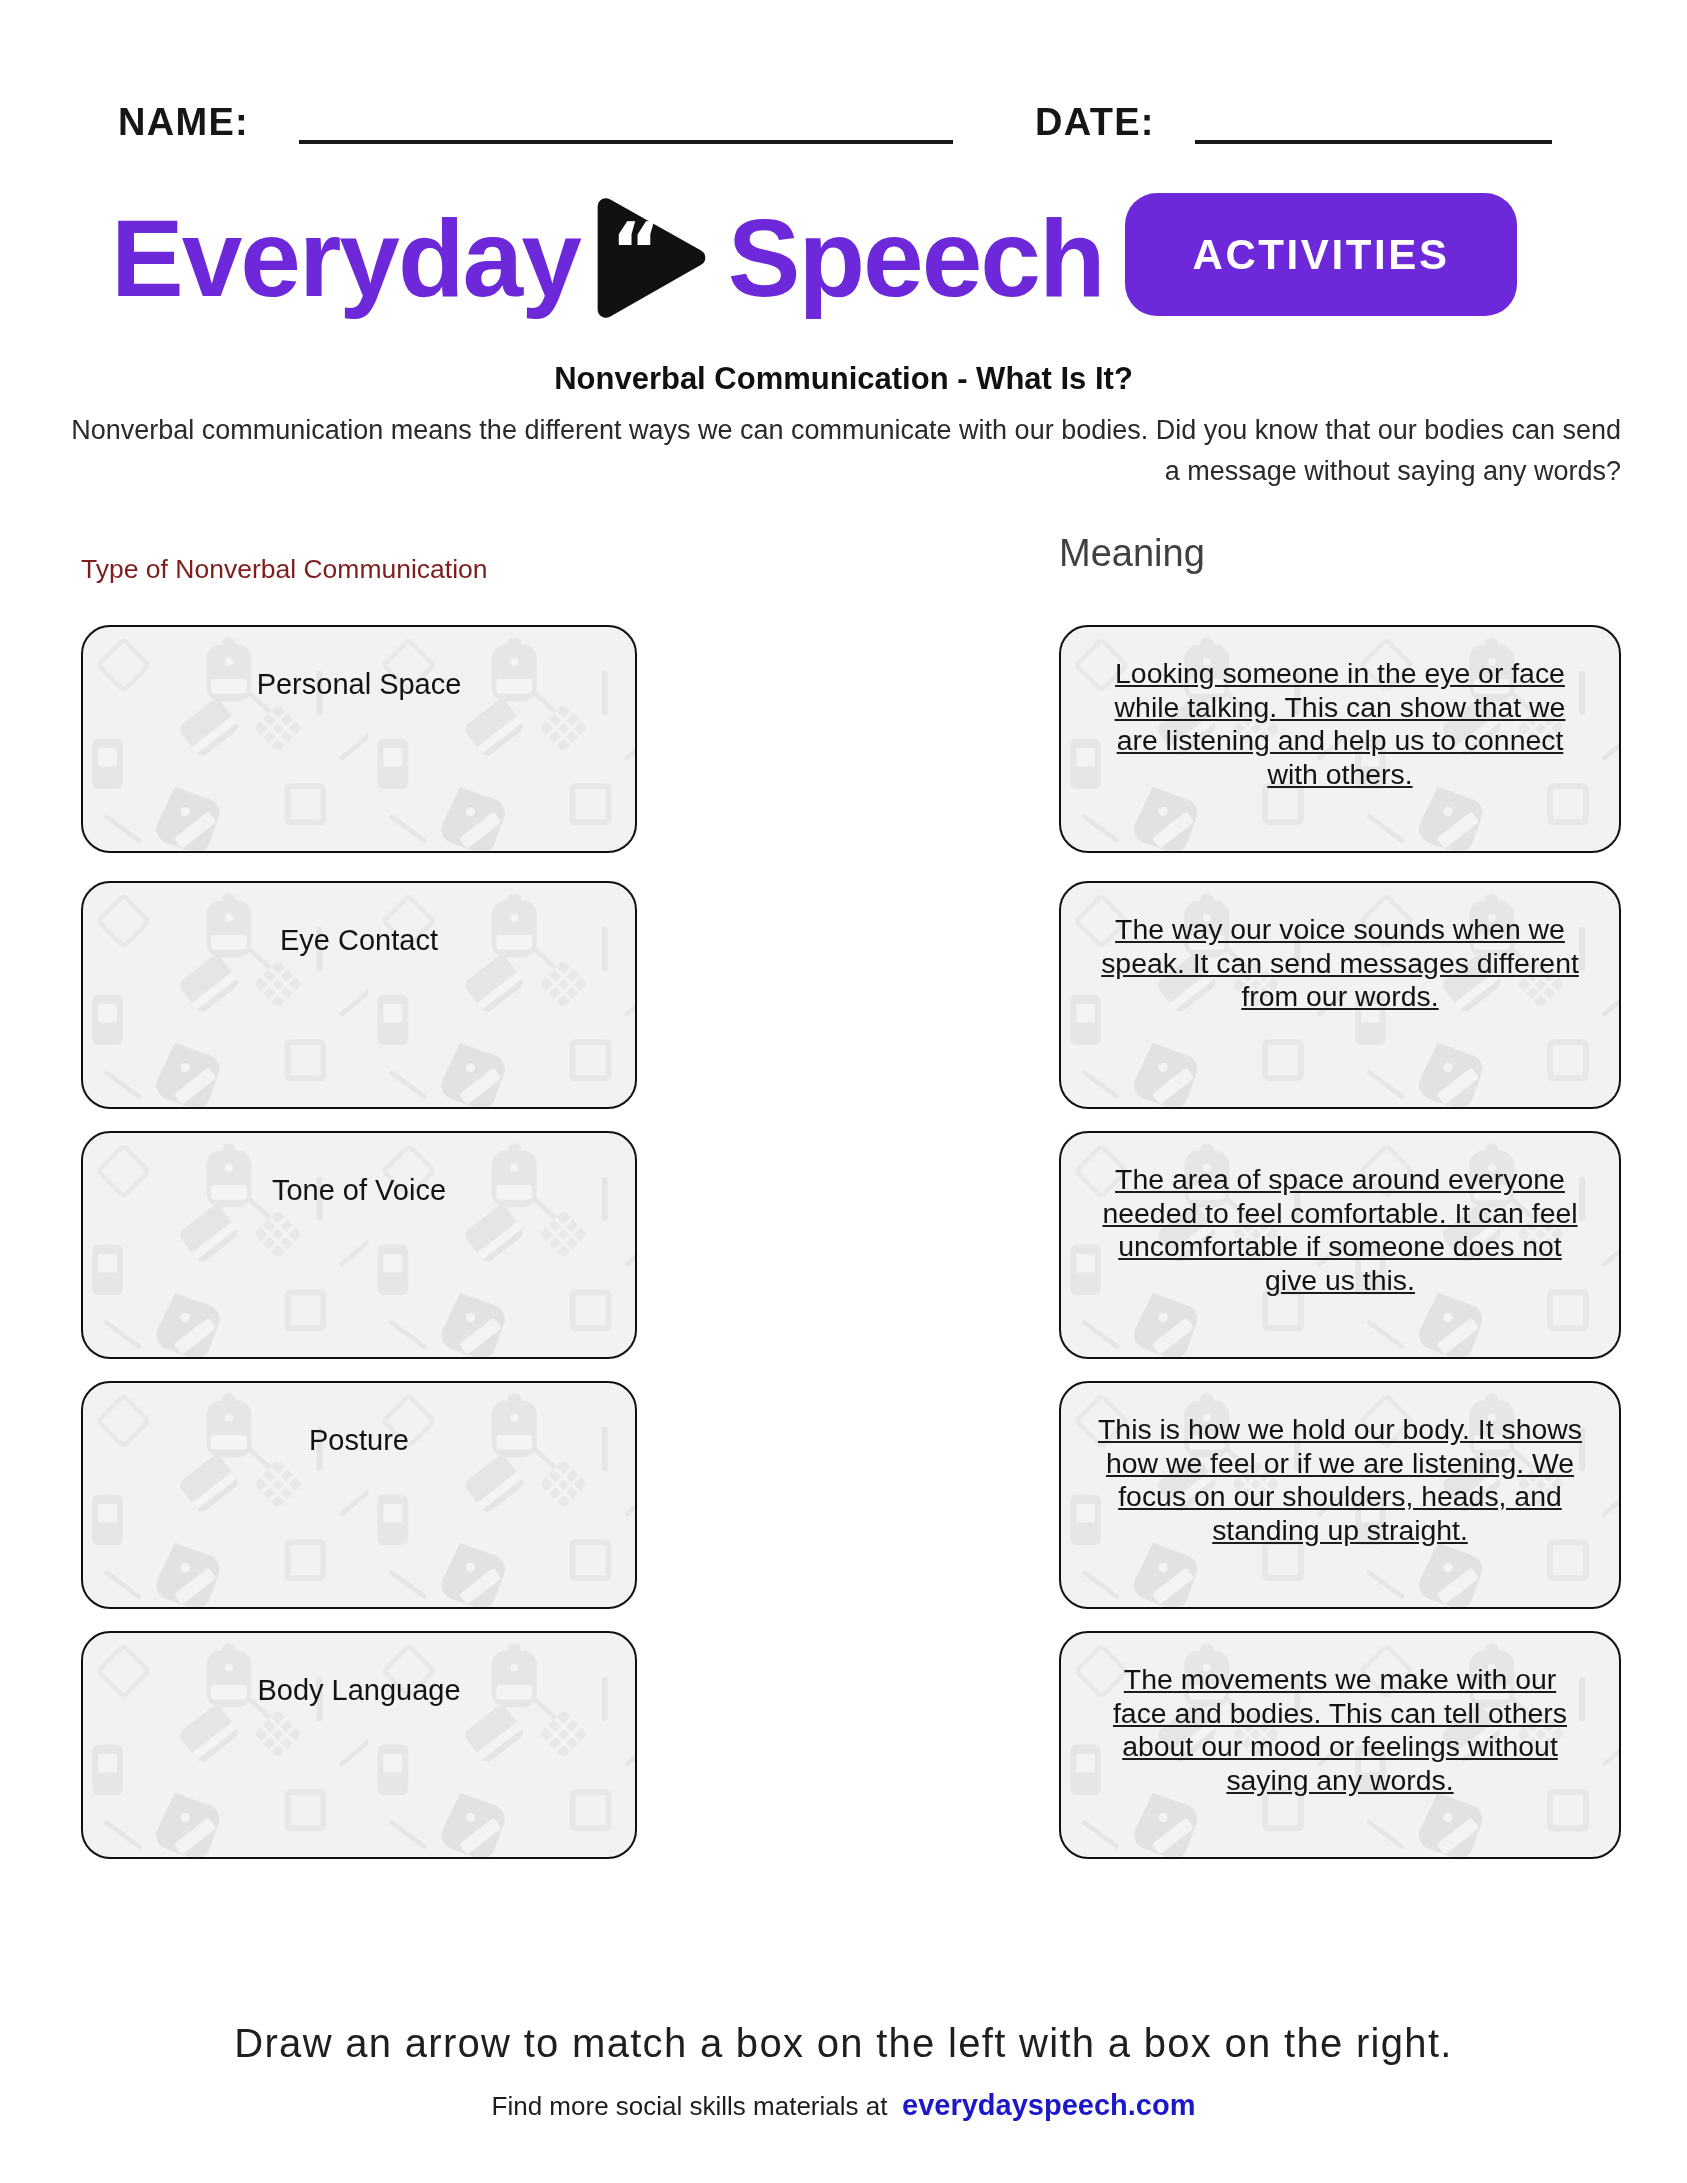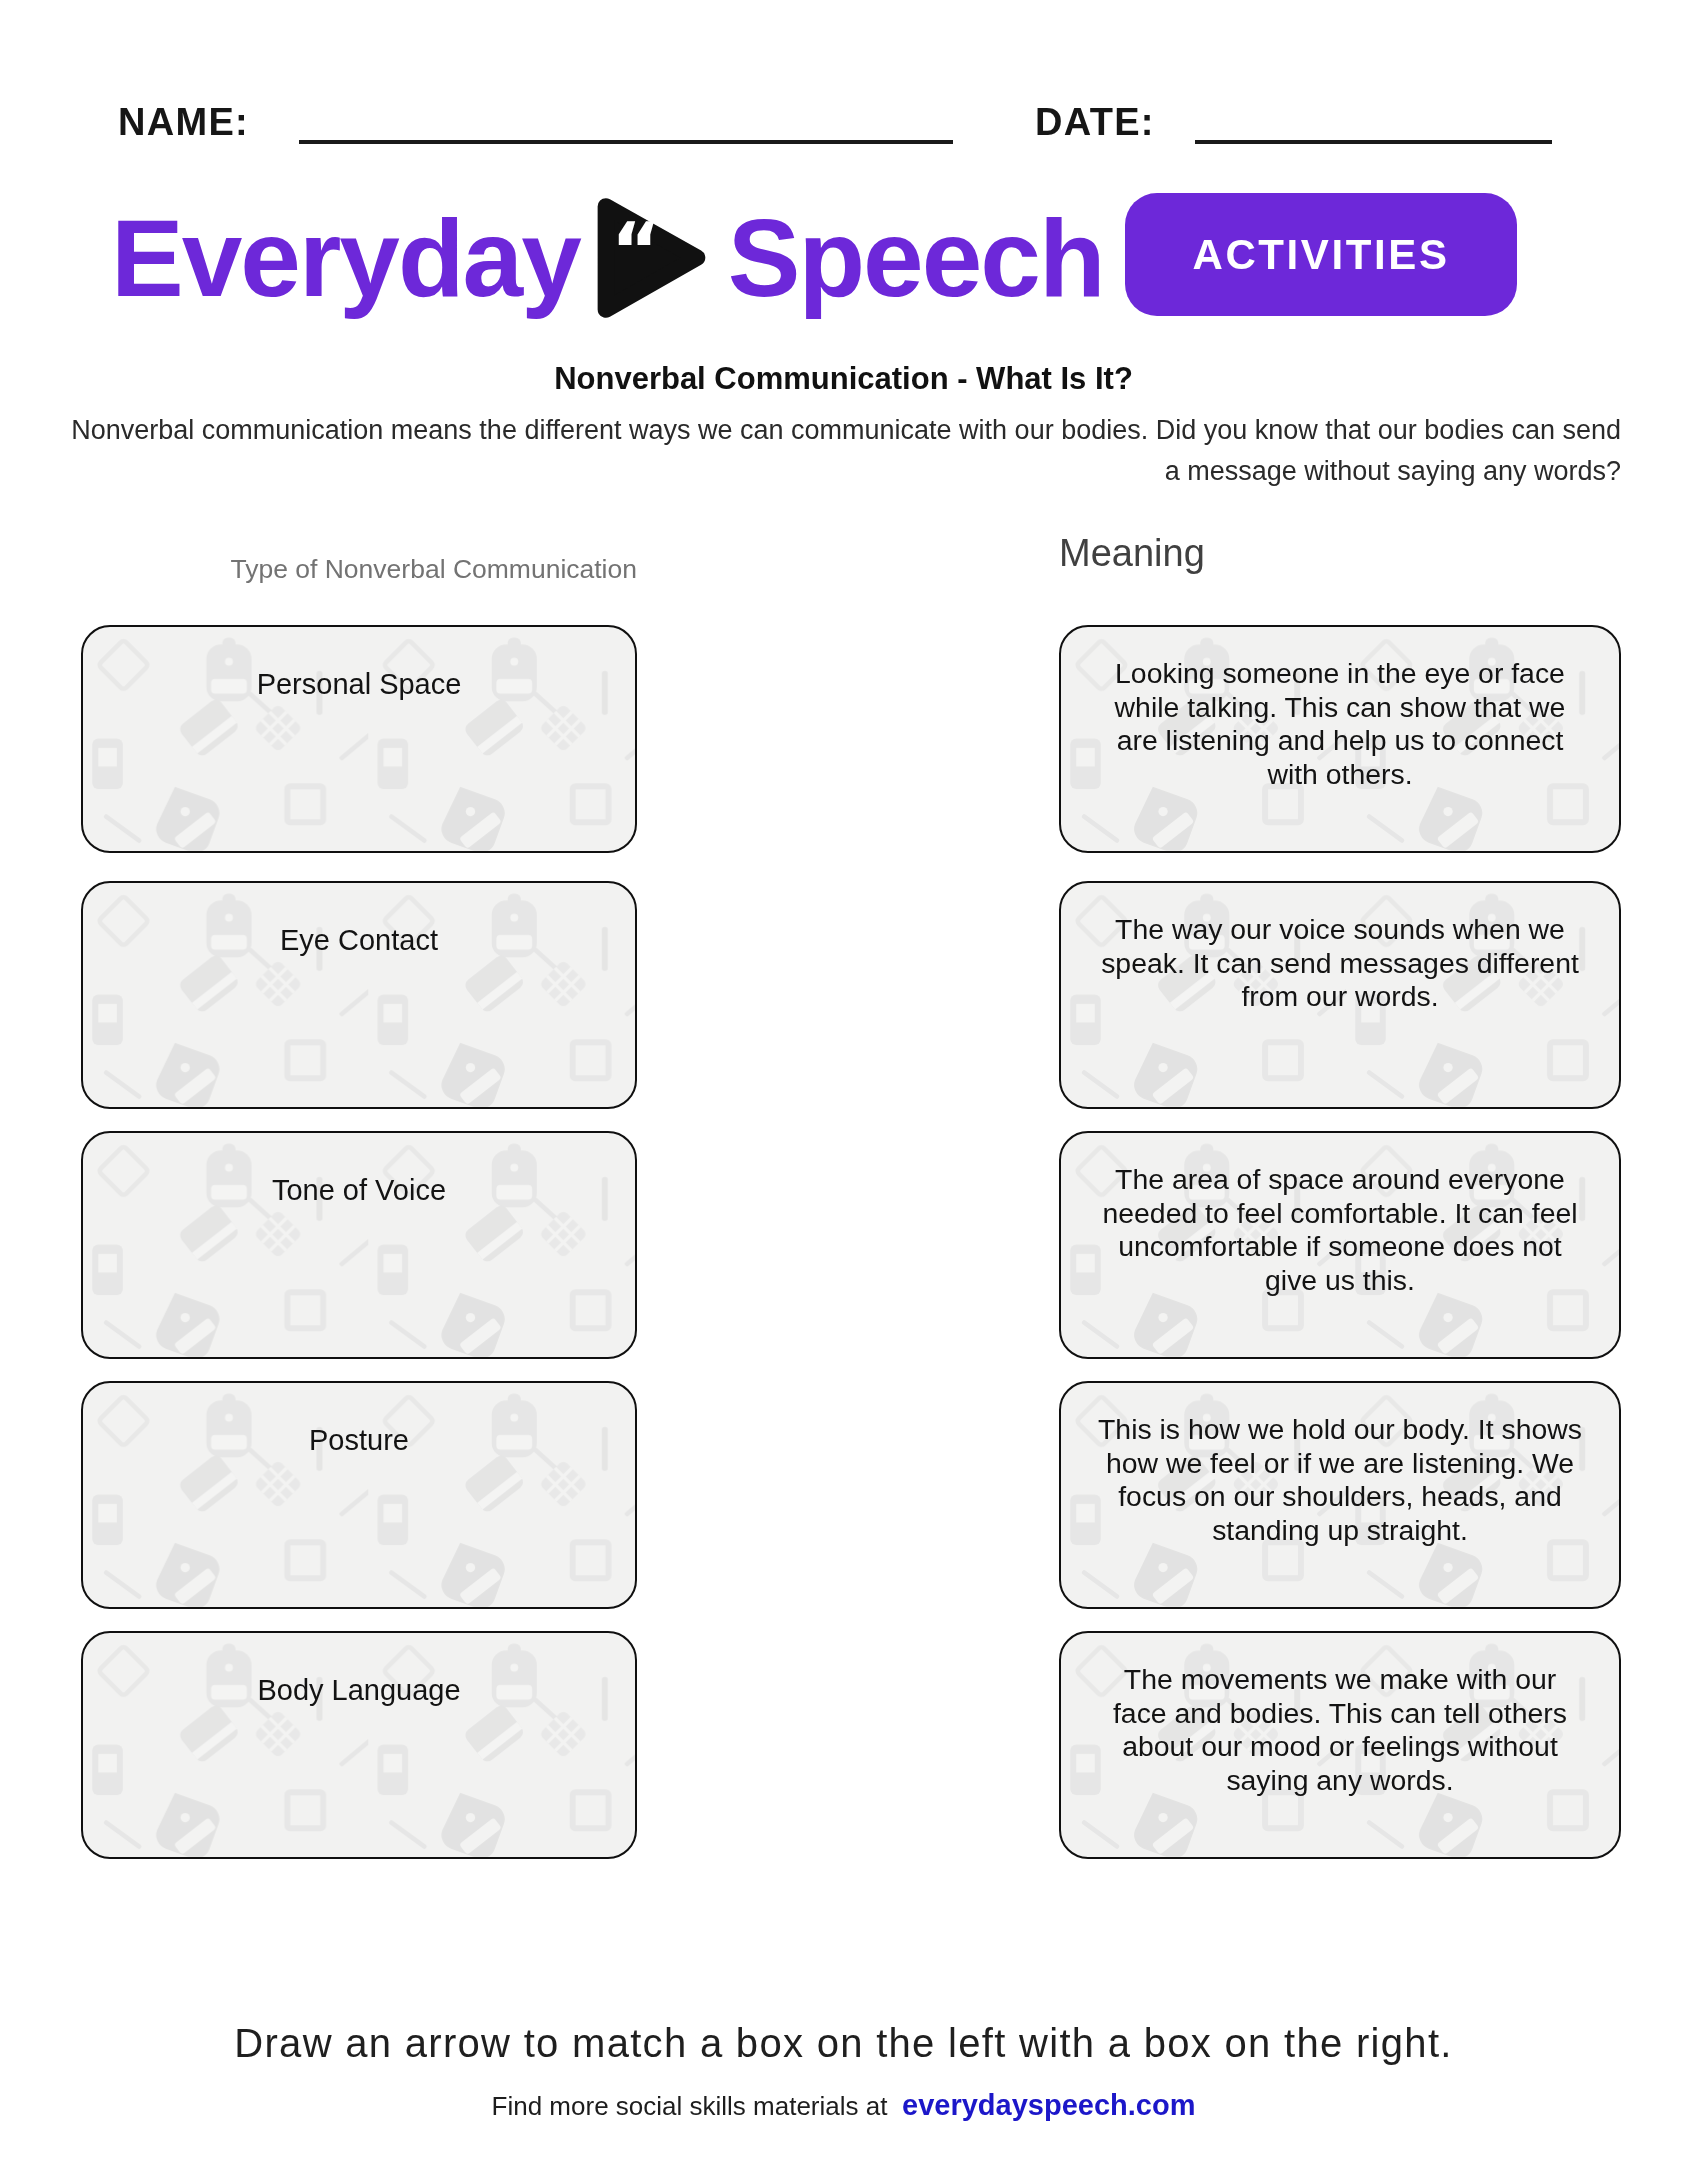--- a/index.html
+++ b/index.html
@@ -19,27 +19,27 @@
   .logoWord{font-size:109px;font-weight:600;letter-spacing:-2px;color:#6d28d9;line-height:1;}
   .logoIcon{width:114px;height:126px;flex:0 0 auto;}
   .badge{position:absolute;left:1125px;top:193px;width:392px;height:123px;background:#6d28d9;border-radius:32px;display:flex;align-items:center;justify-content:center;}
   .badge span{color:#ffffff;font-size:42px;font-weight:700;letter-spacing:2.6px;}
 
   
   .title{position:absolute;left:0;top:361px;width:1687px;text-align:center;font-size:31px;font-weight:700;color:#111;}
   .desc{position:absolute;left:66px;top:410px;width:1555px;text-align:right;font-size:27px;line-height:1.5;font-weight:400;color:#2a2a2a;}
 
   
-  .colhead-left{position:absolute;left:81px;top:554px;width:556px;text-align:right;font-size:26.5px;color:#737373;}
+  .colhead-left{position:absolute;left:81px;top:554px;width:556px;text-align:left;font-size:26.5px;color:#7f1d1d;}
   .colhead-right{position:absolute;left:1059px;top:532px;width:562px;text-align:left;font-size:38px;color:#404040;}
 
   
   .bx{position:absolute;box-sizing:border-box;border:2.6px solid #101010;border-radius:29px;background:#f2f2f1;overflow:hidden;}
   .tbox{left:81px;width:556px;height:228px;}
-  .mbox{left:1059px;width:562px;min-height:228px;height:228px;}
+  .mbox{left:1059px;width:562px;min-height:228px;height:228px;text-decoration:underline;}
   .r0{top:625px;} .r1{top:881px;} .r2{top:1131px;} .r3{top:1381px;} .r4{top:1631px;}
   .pat{position:absolute;left:0;top:0;width:100%;height:100%;}
   .tlabel{position:relative;margin-top:41px;text-align:center;font-size:29px;font-weight:500;color:#131313;}
   .mtext{position:relative;padding:30px 34px 0 34px;text-align:center;font-size:28.4px;line-height:1.18;font-weight:500;color:#131313;}
 
   
   .instruction{position:absolute;left:0;top:2021px;width:1687px;text-align:center;font-size:40px;letter-spacing:1.3px;font-weight:400;color:#1f1f1f;}
   .footer{position:absolute;left:0;top:2089px;width:1687px;text-align:center;font-size:26px;color:#1d1d1d;}
   .footer .link{font-size:29px;font-weight:700;color:#1c17c9;margin-left:14.6px;text-decoration:none;}
   .defsvg{position:absolute;width:0;height:0;}

